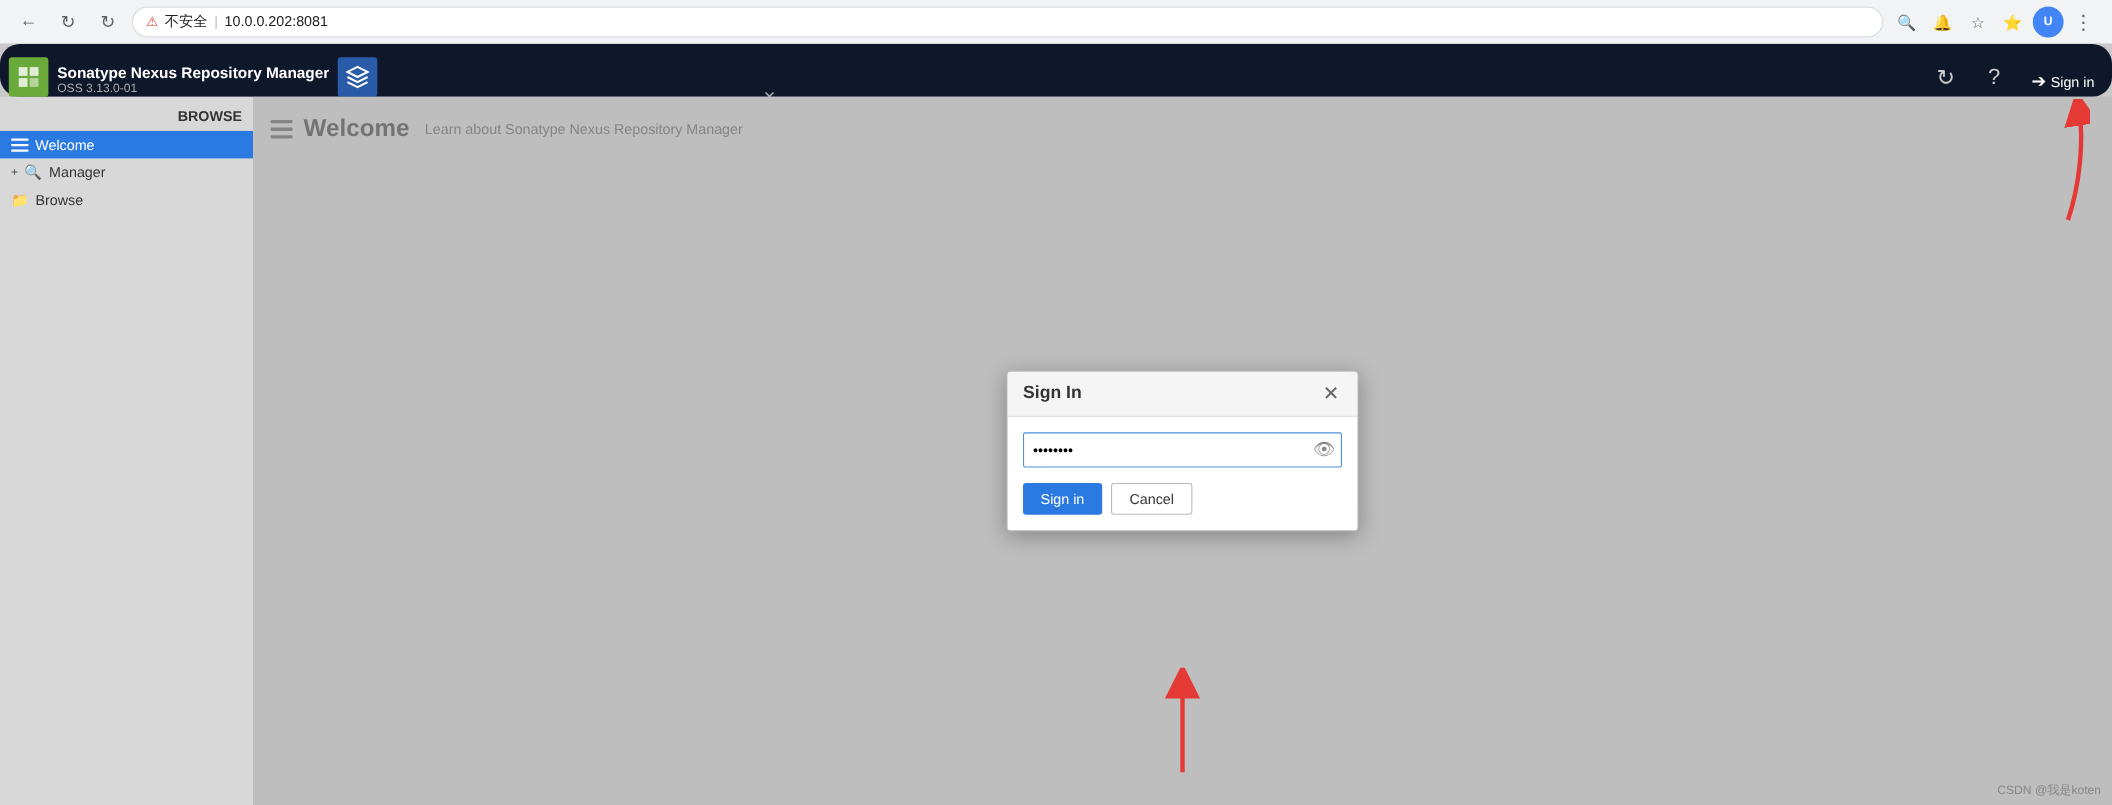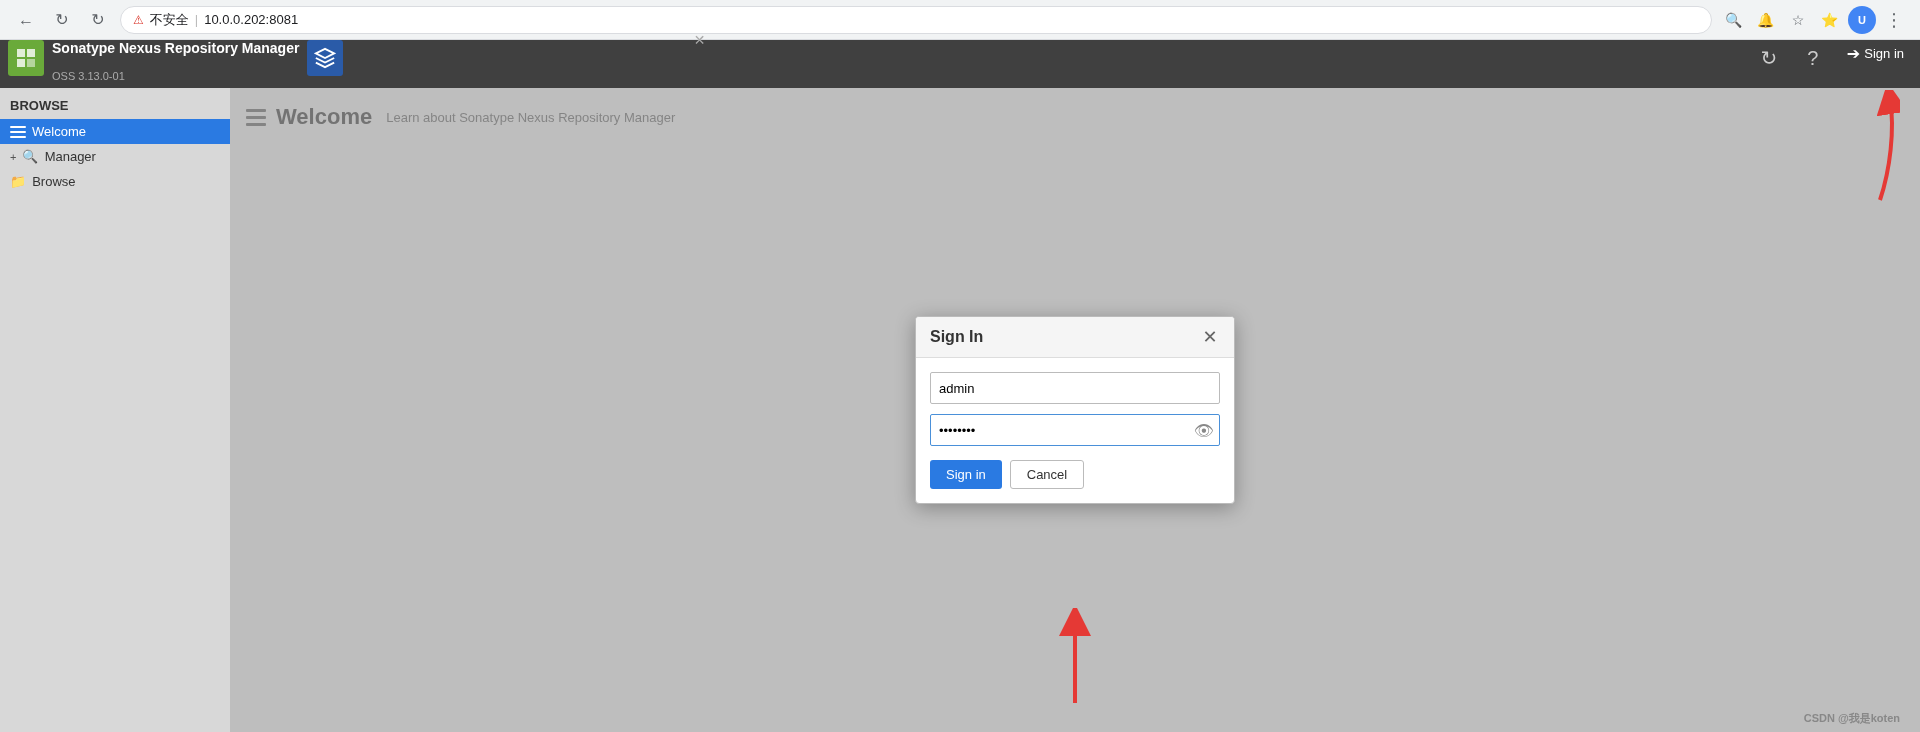--- a/index.html
+++ b/index.html
@@ -64,47 +64,47 @@
       overflow: hidden;
       display: flex; align-items: center; justify-content: center;
       color: white;
       font-size: 11px;
       font-weight: bold;
     }
     .menu-dots { font-size: 18px; }
 
     
     .app-header {
-      background: #404040;
+      background: #0f172a;
       height: 48px;
       display: flex;
-      align-items: flex-start;
+      align-items: flex-end;
       padding: 0 8px;
       gap: 8px;
+      border-radius: 18px;
     }
     .logo-box {
       width: 36px; height: 36px;
       background: #6aaa3a;
       display: flex; align-items: center; justify-content: center;
       border-radius: 3px;
       flex-shrink: 0;
     }
     .logo-box svg { width: 24px; height: 24px; }
     .app-title-box { display: flex; flex-direction: column; }
     .app-title {
       color: #fff;
       font-size: 14px;
       font-weight: bold;
       line-height: 1.2;
     }
     .app-subtitle {
       color: #aaa;
       font-size: 11px;
       line-height: 1.2;
-      margin-top: 13px;
     }
     .nav-icon-btn {
       width: 36px; height: 36px;
       background: #2a5ba8;
       border-radius: 3px;
       display: flex; align-items: center; justify-content: center;
       cursor: pointer;
       flex-shrink: 0;
     }
     .nav-icon-btn svg { width: 22px; height: 22px; fill: white; }
@@ -157,20 +157,21 @@
       display: flex;
       height: calc(732px - 40px - 48px);
     }
 
     
     .sidebar {
       width: 230px;
       background: #d8d8d8;
       flex-shrink: 0;
       padding-top: 4px;
+      text-align: right;
     }
     .sidebar-section-header {
       padding: 6px 10px;
       font-size: 13px;
       font-weight: bold;
       color: #333;
       text-transform: uppercase;
     }
     .sidebar-item {
       display: flex;
@@ -314,25 +315,24 @@
       top: 2px;
       right: 20px;
       z-index: 20;
       pointer-events: none;
     }
 
     
     .watermark {
       position: fixed;
       bottom: 6px;
-      right: 20px;
+      right: 10px;
       font-size: 11px;
       color: #888;
       z-index: 100;
-      font-weight: bold;
     }
 
     
     .hamburger {
       display: flex; flex-direction: column; gap: 3px;
       width: 16px;
     }
     .hamburger span {
       display: block;
       height: 2px;
@@ -457,21 +457,20 @@
           <path d="M30,95 L30,12" stroke="#e53935" stroke-width="4" fill="none" marker-end="url(#arrowhead2)"></path>
         </svg>
       </div>
 
       <div class="dialog">
         <div class="dialog-header">
           <span class="dialog-title">Sign In</span>
           <span class="dialog-close">✕</span>
         </div>
         <div class="dialog-body">
-          <input class="dialog-input" type="text" value="admin" placeholder="Username" style="">
           <div class="password-wrapper">
             <input class="dialog-input" type="password" value="admin123" placeholder="Password" style="">
             <span class="password-toggle">👁</span>
           </div>
         </div>
         <div class="dialog-footer">
           <button class="btn-primary">Sign in</button>
           <button class="btn-secondary">Cancel</button>
         </div>
       </div>

